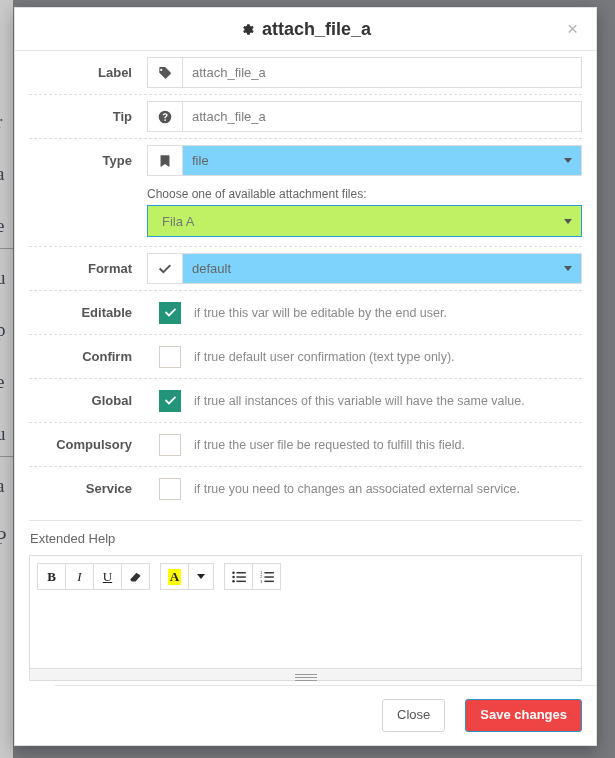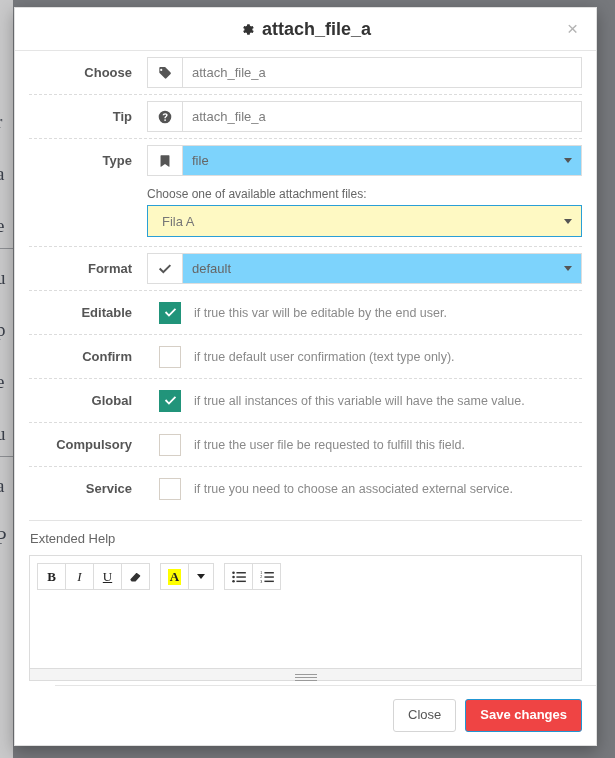--- a/index.html
+++ b/index.html
@@ -93,21 +93,21 @@
   .caret {
     width: 0; height: 0; border-left: 4px solid transparent;
     border-right: 4px solid transparent; border-top: 5px solid #555;
     margin-left: 6px;
   }
 
   
   .subfield { padding: 5px 0 9px 0; }
   .sub-label { font-size: 12px; color: #666; margin-bottom: 4px; }
   .sub-select {
-    height: 32px; border: 1px solid #2a9fd6; background: #fef9c3;
+    height: 32px; border: 1px solid #2a9fd6; background: #bef264;
     display: flex; align-items: center; justify-content: space-between;
     padding: 0 9px 0 14px; font-size: 13px; color: #777; cursor: pointer;
     box-sizing: border-box;
   }
 
   
   .cbox {
     width: 22px; height: 22px; flex: 0 0 22px;
     border: 1px solid #d6cfc6; background: #fff; box-sizing: border-box;
     display: flex; align-items: center; justify-content: center; cursor: pointer;
@@ -138,21 +138,21 @@
   .earea { height: 72px; background: #fff; outline: none; }
   .egrip {
     height: 11px; background: #f4f4f4; border-top: 1px solid #dcdcdc;
     display: flex; align-items: center; justify-content: center; cursor: ns-resize;
   }
   .egrip span { display:block; width: 22px; height: 1px; background: #9a9a9a; box-shadow: 0 3px 0 #9a9a9a, 0 6px 0 #9a9a9a; }
 
   
   .modal-footer {
     flex: 0 0 auto; border-top: 1px solid #e5e5e5;
-    padding: 13px 14px; display: flex; justify-content: flex-end; gap: 9px; margin-left: 40px;
+    padding: 13px 14px; display: flex; justify-content: flex-end; gap: 20px; margin-left: 40px;
   }
   .btn {
     font-size: 13px; padding: 7px 14px; cursor: pointer; border-radius: 3px;
     font-family: "Liberation Sans", sans-serif; line-height: 1.3;
   }
   .btn-close { background: #fff; border: 1px solid #d5d5d5; color: #555; }
   .btn-save { background: #ef4444; border: 1px solid #2196d3; color: #fff; font-weight: bold; }
 </style>
 </head>
 <body>
@@ -182,21 +182,21 @@
           <path d="M14.3 9.3l-1.1-.6a5.3 5.3 0 0 0 0-1.4l1.1-.6a.5.5 0 0 0 .2-.6l-.9-1.6a.5.5 0 0 0-.6-.2l-1.2.4a5.4 5.4 0 0 0-1.2-.7L10.4 2.7a.5.5 0 0 0-.5-.4H8.1a.5.5 0 0 0-.5.4l-.2 1.3c-.4.2-.8.4-1.2.7l-1.2-.4a.5.5 0 0 0-.6.2l-.9 1.6a.5.5 0 0 0 .2.6l1.1.6a5.3 5.3 0 0 0 0 1.4l-1.1.6a.5.5 0 0 0-.2.6l.9 1.6c.1.2.4.3.6.2l1.2-.4c.4.3.8.5 1.2.7l.2 1.3c0 .2.2.4.5.4h1.8c.3 0 .5-.2.5-.4l.2-1.3c.4-.2.8-.4 1.2-.7l1.2.4c.2.1.5 0 .6-.2l.9-1.6a.5.5 0 0 0-.2-.6z"></path>
         </svg>
         <span>attach_file_a</span>
       </div>
       <button class="close-x">×</button>
     </div>
 
     <div class="modal-body">
 
       <div class="row">
-        <div class="row-label">Choose</div>
+        <div class="row-label">Label</div>
         <div class="row-ctl">
           <div class="igroup">
             <div class="iaddon">
               <svg viewBox="0 0 16 16">
                   <path d="M1.5 1.2h6.1c.3 0 .6.1.8.3l6 6c.5.5.5 1.2 0 1.7l-4.9 4.9c-.5.5-1.2.5-1.7 0l-6-6a1.2 1.2 0 0 1-.3-.8V2.2c0-.6.4-1 1-1zm2.2 2a1.2 1.2 0 1 0 0 2.5 1.2 1.2 0 0 0 0-2.5z"></path>
                 </svg>
             </div>
             <div class="ifield">attach_file_a</div>
           </div>
         </div>
@@ -300,21 +300,21 @@
         <div class="row-ctl">
           <div class="cbox"></div>
           <div class="cb-desc">if true the user file be requested to fulfill this field.</div>
         </div>
       </div>
 
       <div class="row no-line">
         <div class="row-label">Service</div>
         <div class="row-ctl">
           <div class="cbox"></div>
-          <div class="cb-desc">if true you need to choose an associated external service.</div>
+          <div class="cb-desc">if true you need to changes an associated external service.</div>
         </div>
       </div>
 
       <div class="sep-solid"></div>
 
       <div class="ext-title">Extended Help</div>
 
       <div class="editor">
         <div class="etoolbar">
 

